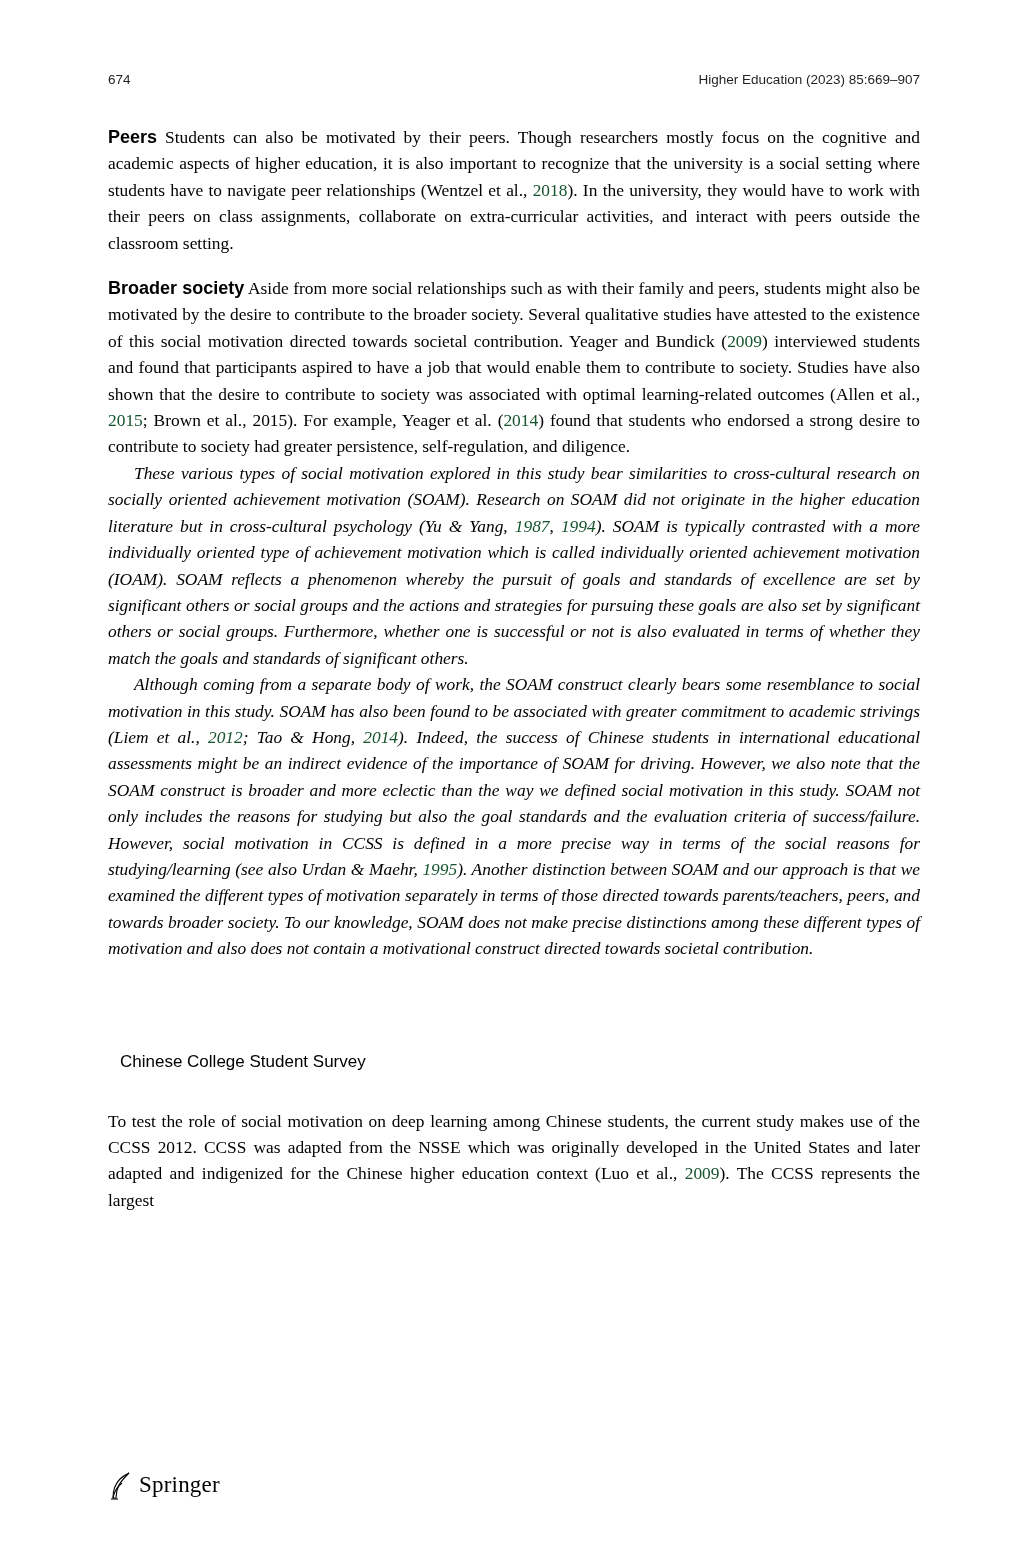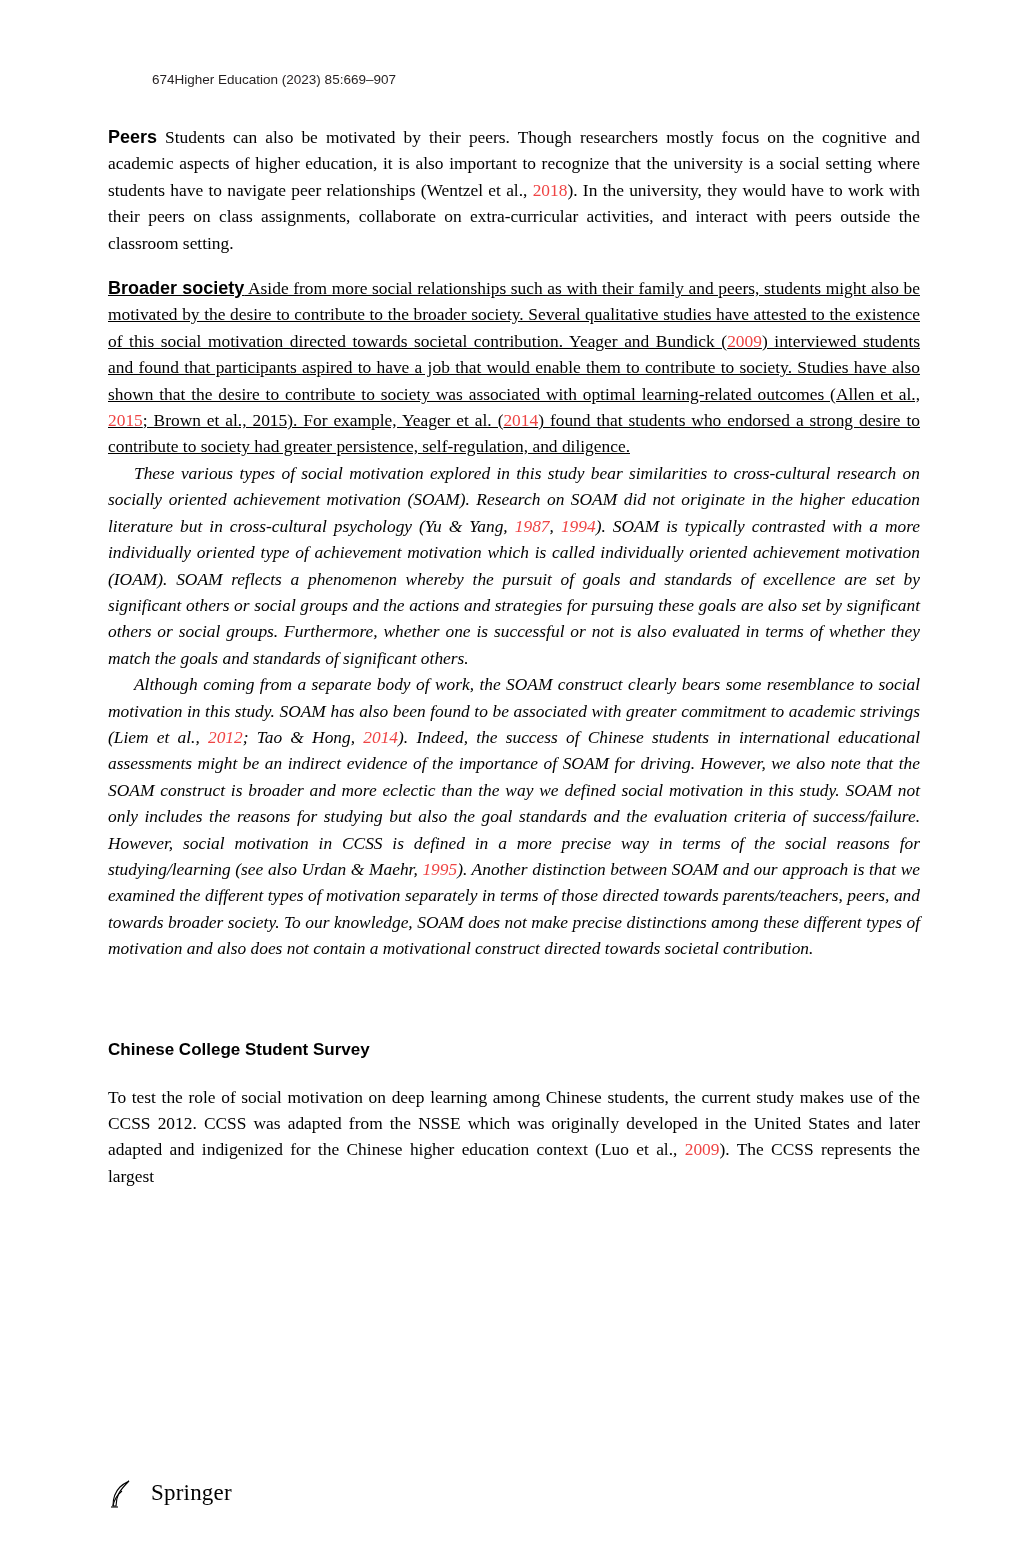--- a/index.html
+++ b/index.html
@@ -21,25 +21,25 @@
     height: 1552px;
     box-sizing: border-box;
     padding: 0;
   }
   .header {
     position: absolute;
     left: 108px;
     top: 72px;
     width: 812px;
     display: flex;
+    justify-content: space-between;
     align-items: baseline;
     font-family: "Liberation Sans", sans-serif;
     font-size: 13.5px;
     color: #231f20;
-    margin-left: 44px;
   }
   .header .page-num {
     font-size: 13.5px;
   }
   .header .journal {
     font-size: 13.5px;
   }
   .content {
     position: absolute;
     left: 108px;
@@ -49,51 +49,50 @@
   p {
     margin: 0;
     font-size: 17.4px;
     line-height: 26.4px;
     text-align: justify;
     text-justify: inter-word;
     hyphens: manual;
   }
   p.para-gap {
     margin-top: 19px;
-    text-decoration: underline;
   }
   p.indent {
     text-indent: 26px;
     font-style: italic;
   }
   .runin {
     font-family: "Liberation Sans", sans-serif;
     font-weight: bold;
     font-size: 18px;
   }
   a.cite {
-    color: #ef4444;
+    color: #14532d;
     text-decoration: none;
   }
   .section-head {
     font-family: "Liberation Sans", sans-serif;
-    font-weight: bold;
+    font-weight: normal;
     font-size: 17px;
-    margin: 0;
+    margin: 12px;
     color: #000;
   }
   .sec-spacer-top { height: 78px; }
   .sec-spacer-bot { height: 24px; }
   .footer {
     position: absolute;
     left: 108px;
-    bottom: 44px;
+    bottom: 52px;
     display: flex;
     align-items: center;
-    gap: 19px;
+    gap: 7px;
   }
   .springer-logo {
     width: 24px;
     height: 30px;
     display: block;
   }
   .springer-word {
     font-family: "Liberation Serif", serif;
     font-size: 23px;
     letter-spacing: 0.2px;

